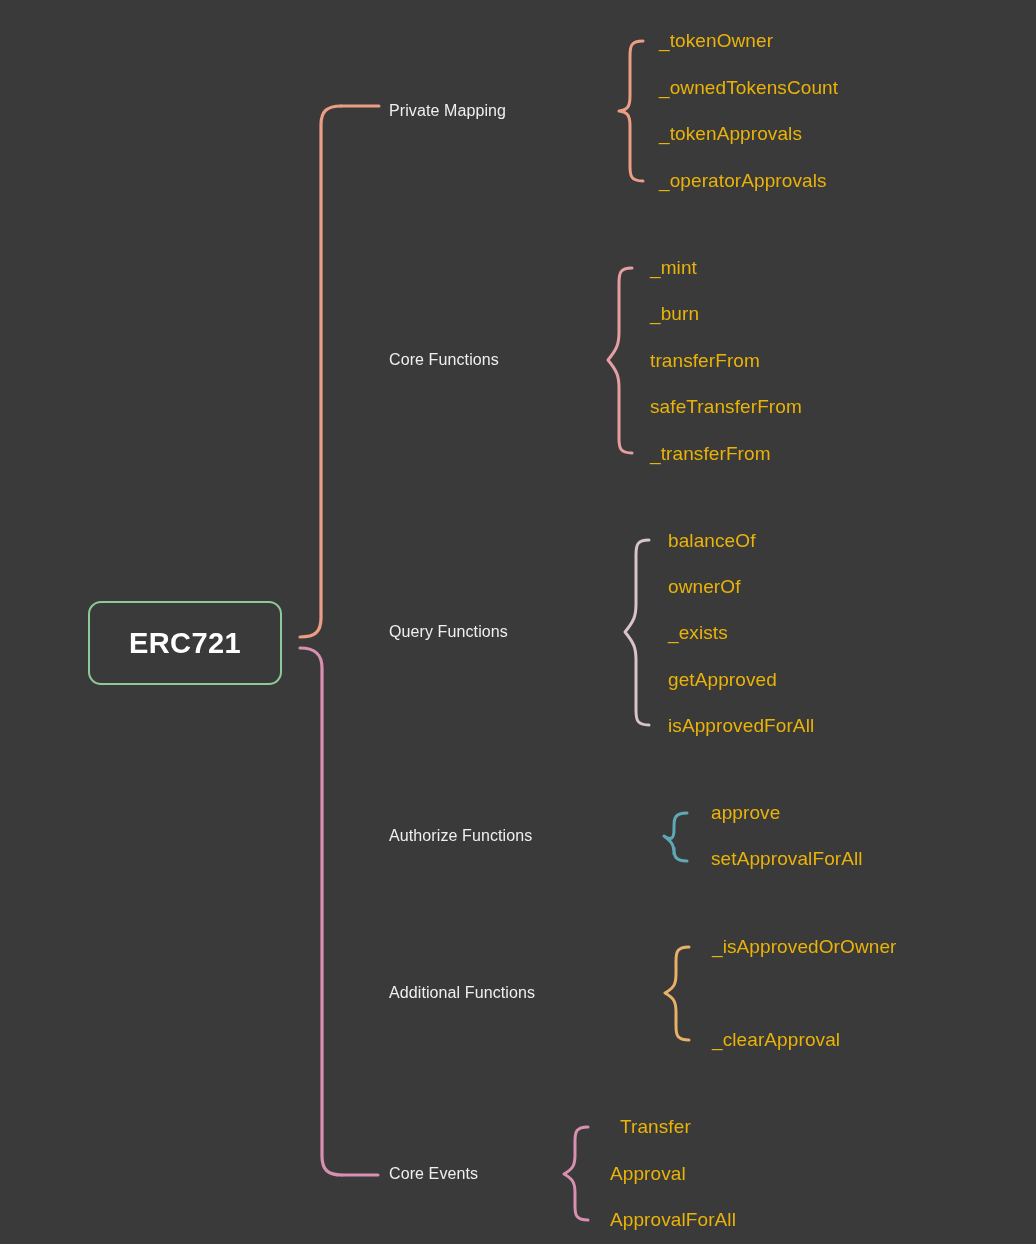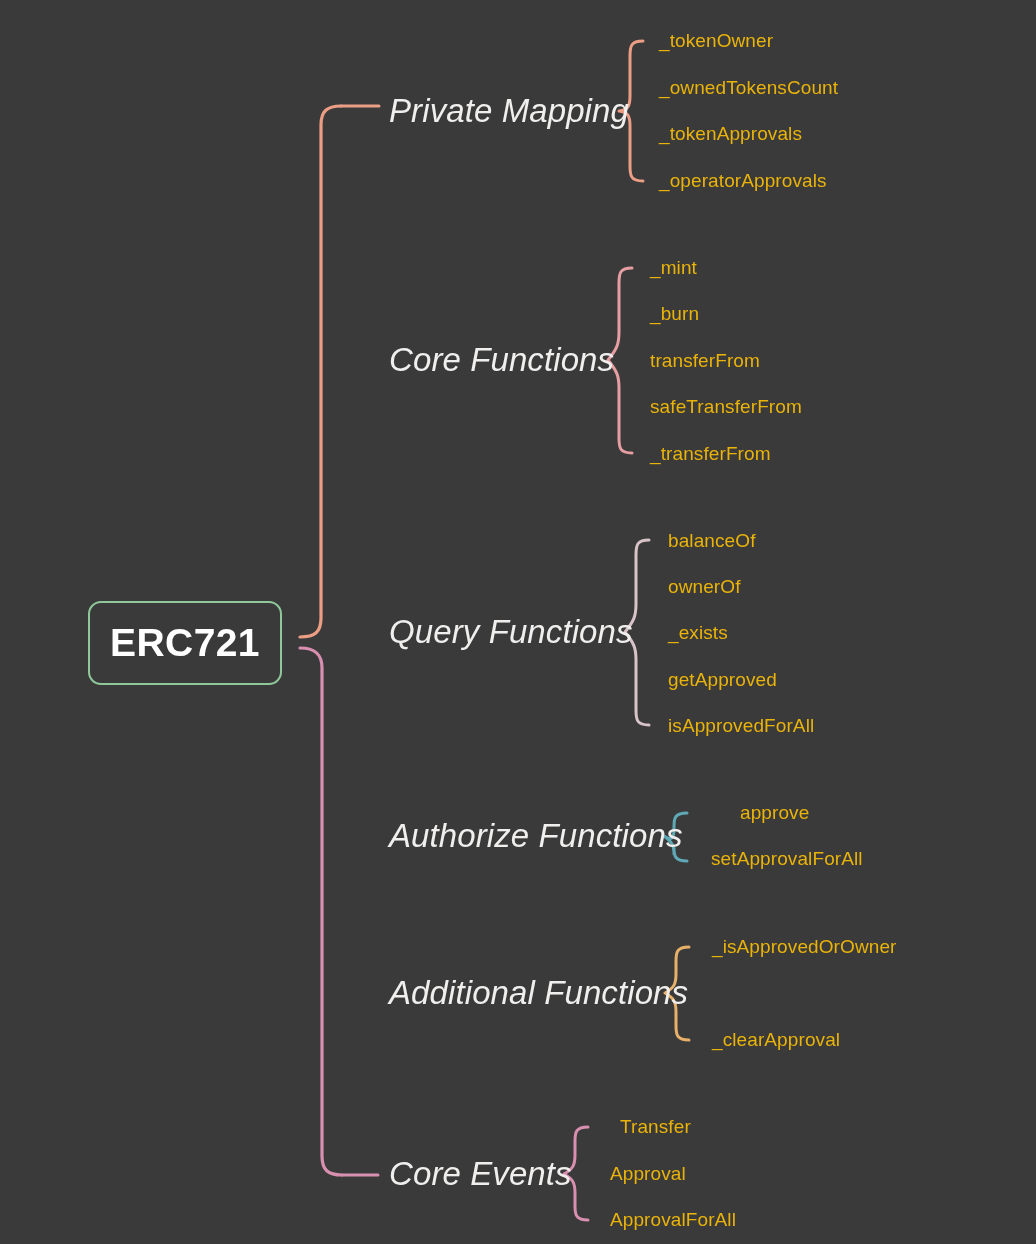--- a/index.html
+++ b/index.html
@@ -38,33 +38,32 @@
     height: 84px;
     box-sizing: border-box;
     border: 2.5px solid #8FC99B;
     border-radius: 13px;
     background: #3a3a3a;
     display: flex;
     align-items: center;
     justify-content: center;
   }
   .root-label {
-    font-size: 39px;
+    font-size: 29px;
     font-weight: bold;
     letter-spacing: 0.4px;
     color: #ffffff;
   }
   .topic-label {
     position: absolute;
-    font-size: 33px;
+    font-size: 16px;
     color: #f0efee;
     white-space: nowrap;
     transform: translateY(-50%);
     letter-spacing: 0.1px;
-    font-style: italic;
   }
   .child-label {
     position: absolute;
     font-size: 19px;
     color: #eab308;
     white-space: nowrap;
     transform: translateY(-50%);
     letter-spacing: 0.1px;
   }
 </style>
@@ -150,21 +149,21 @@
   <div class="child-label" style="left:650px; top:454px;">_transferFrom</div>
 
   <div class="topic-label" style="left:389px; top:632px;">Query Functions</div>
   <div class="child-label" style="left:668px; top:541px;">balanceOf</div>
   <div class="child-label" style="left:668px; top:587px;">ownerOf</div>
   <div class="child-label" style="left:668px; top:633px;">_exists</div>
   <div class="child-label" style="left:668px; top:680px;">getApproved</div>
   <div class="child-label" style="left:668px; top:726px;">isApprovedForAll</div>
 
   <div class="topic-label" style="left:389px; top:836px;">Authorize Functions</div>
-  <div class="child-label" style="left:711px; top:813px;margin-left:29px;">approve</div>
+  <div class="child-label" style="left:711px; top:813px;">approve</div>
   <div class="child-label" style="left:711px; top:859px;">setApprovalForAll</div>
 
   <div class="topic-label" style="left:389px; top:993px;text-align:right;">Additional Functions</div>
   <div class="child-label" style="left:712px; top:947px;">_isApprovedOrOwner</div>
   <div class="child-label" style="left:712px; top:1040px;">_clearApproval</div>
 
   <div class="topic-label" style="left:389px; top:1174px;">Core Events</div>
   <div class="child-label" style="left:620px; top:1127px;">Transfer</div>
   <div class="child-label" style="left:610px; top:1174px;">Approval</div>
   <div class="child-label" style="left:610px; top:1220px;">ApprovalForAll</div>

